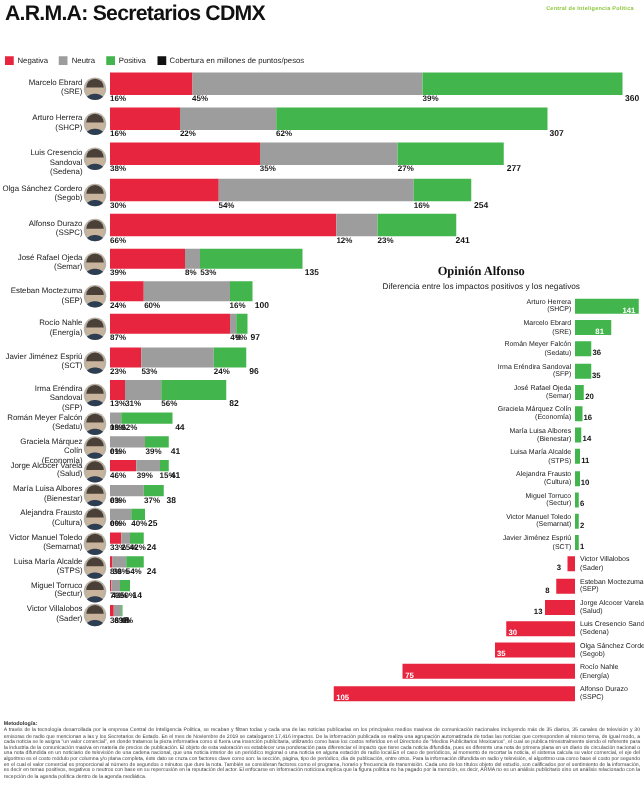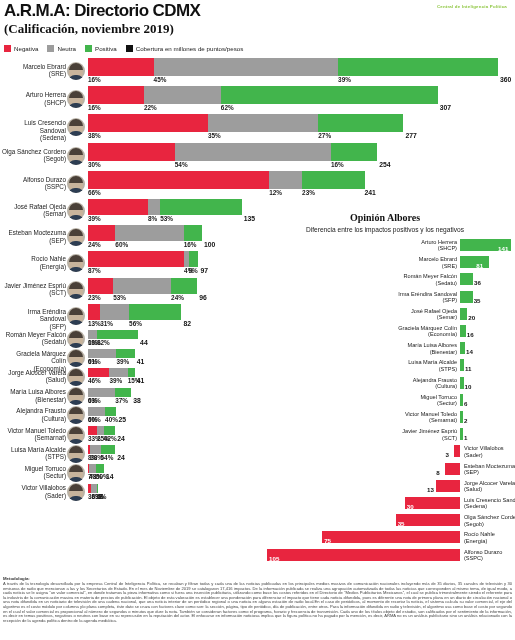--- a/index.html
+++ b/index.html
@@ -52,22 +52,21 @@
   .oeval{position:absolute;font-size:6.2px;font-weight:bold;white-space:nowrap;}
   
   #method{position:absolute;left:3px;top:576px;width:509px;}
   #method h4{margin:0;font-size:4.3px;font-weight:bold;color:#333;}
   #method p{margin:1px 0 0 0;font-size:4.1px;line-height:4.6px;color:#444;text-align:justify;}
 </style>
 </head>
 <body>
 
 <div id="header">
-  <div id="title-main">A.R.M.A: Directorio CDMX</div>
-  <div id="title-sub">(Calificación, noviembre 2019)</div>
+  <div id="title-main">A.R.M.A: Secretarios CDMX</div>
   <div id="logo">
     <div id="logo-tag">Central de Inteligencia Política</div>
   </div>
 </div>
 
 <div id="legend">
     <div class="lg">
       <span class="lg-sw" style="background: rgb(232, 37, 63);"></span>
       <span class="lg-tx">Negativa</span>
     </div>
@@ -439,21 +438,21 @@
         <div class="seg spos" style="left: 9.20222px; width: 0.546667px;"></div>
       </div>
       <div class="pct pctin" style="left: 88px; top: 9px;">38%</div>
       <div class="pct pctin" style="left: 91.4622px; top: 9px;">63%</div>
       <div class="pct pctin" style="left: 97.2022px; top: 9px;">6%</div>
       <div class="total" style="left: 99.1111px; top: 9px;">8</div>
     </div>
   </div>
 
 <div id="oepanel">
-  <div id="oe-title">Opinión Albores</div>
+  <div id="oe-title">Opinión Alfonso</div>
   <div id="oe-sub">Diferencia entre los impactos positivos y los negativos</div>
   <div id="oe-rows">
       <div class="oerow" style="position: absolute; left: 0px; top: 0px; height: 16px;">
         <div class="oebar" style="height: 12px; top: 1px; background: rgb(66, 181, 76); left: 205px; width: 51px;"></div>
         <div class="oelab r" style="right: 58px; top: 1px;">
           <div>Arturo Herrera</div>
           <div>(SHCP)</div>
         </div>
         <div class="oeval" style="left: 243px; color: rgb(255, 255, 255); top: 7px;">141</div>
       </div>

